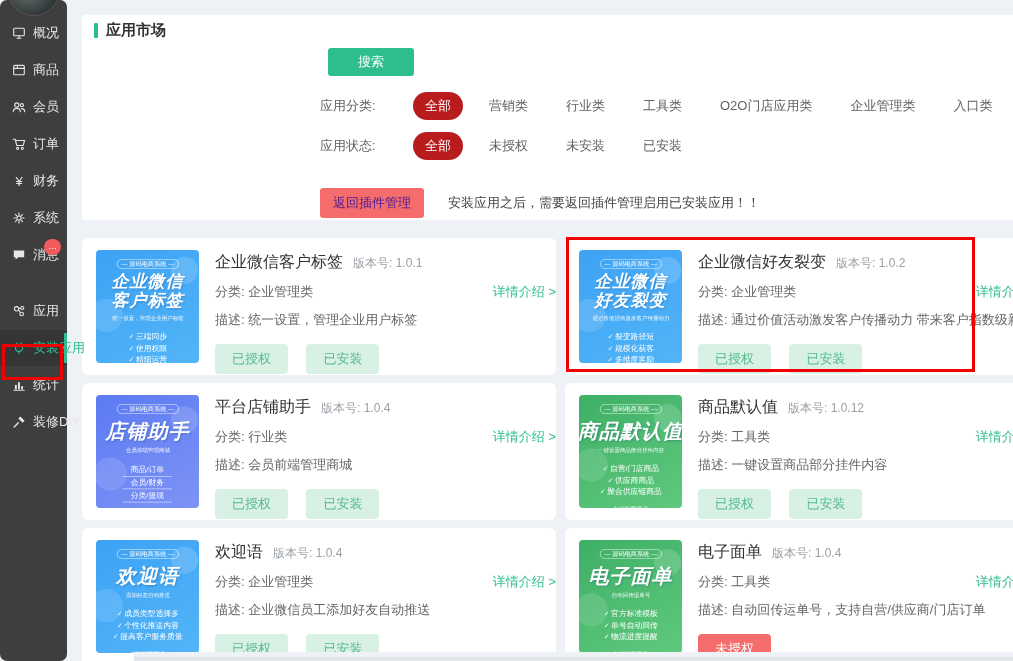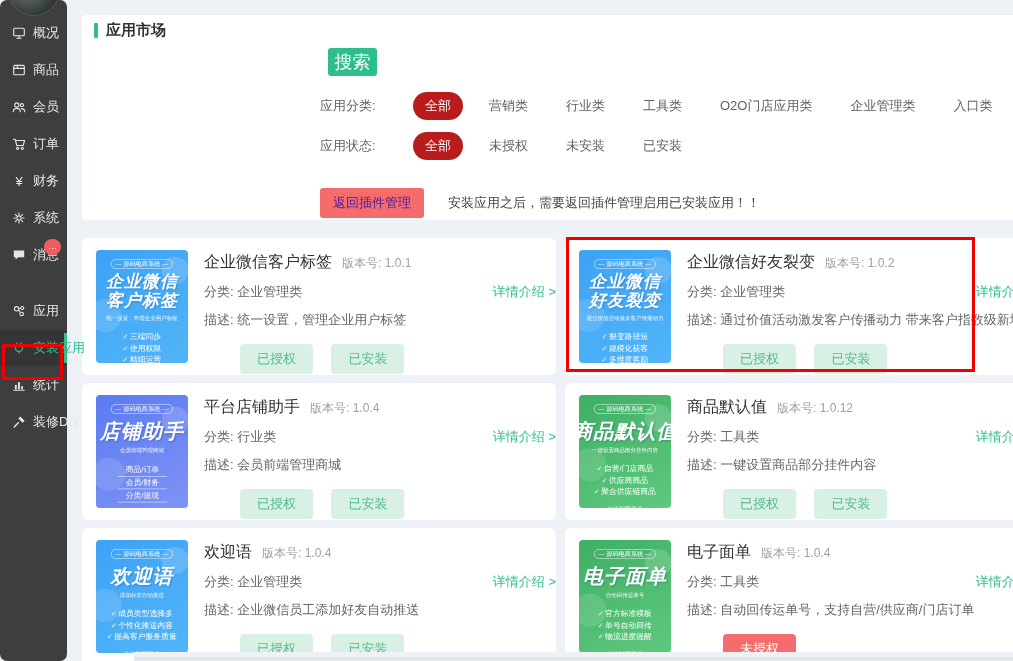--- a/index.html
+++ b/index.html
@@ -27,38 +27,38 @@
   .main { position:absolute; left:67px; top:0; right:0; bottom:0; }
   .panel { position:absolute; left:15px; top:15px; width:960px; height:205px; background:#fff; border-radius:4px; }
   .panel-title { margin:7px 0 0 12px; height:17px; display:flex; align-items:center; font-size:15px;
                  font-weight:bold; color:#333; }
   .green-bar { width:4px; height:15px; background:#2EBE8D; margin-right:8px; border-radius:1px; }
   .form { margin-left:238px; }
   .search-row { margin-top:9px; display:flex; align-items:center; }
   .search-input { width:505px; height:30px; border:1px solid #e0e4e9; border-radius:3px; padding:0 11px;
                   font-size:13px; color:#333; outline:none; font-family:inherit; }
   .search-input::placeholder { color:#c4c9d1; }
-  .search-btn { margin-left:8px; width:49px; height:28px; background:#2EBE8D; color:#fff; border:none;
-                border-radius:3px; font-size:18px; cursor:pointer; font-family:inherit; }
+  .search-btn { margin-left:8px; width:86px; height:28px; background:#2EBE8D; color:#fff; border:none;
+                border-radius:3px; font-size:13px; cursor:pointer; font-family:inherit; }
   .filter-row { display:flex; align-items:center; font-size:13px; color:#606266; }
   .row-cat { margin-top:16px; }
   .row-status { margin-top:12px; }
   .filter-label { width:72px; margin-right:21px; flex:none; }
   .pill { display:inline-block; padding:5px 12px; margin-right:14px; border-radius:14px; cursor:pointer; white-space:nowrap; }
   .pill.active { background:#b91c1c; color:#fff; }
   .notice-row { margin-top:28px; display:flex; align-items:center; }
   .notice-btn { background:#F56C6C; color:#4c1d95; border:none; border-radius:3px; font-size:13px;
                 padding:6px 13px; cursor:pointer; font-family:inherit; }
   .notice-text { margin-left:24px; font-size:13px; color:#444; }
 
   
   .cards { position:absolute; left:15px; top:238px; display:grid; grid-template-columns:474px 474px;
            gap:8px 9px; grid-auto-rows:137px; }
   .card { background:#fff; border-radius:6px; padding:12px 14px; display:flex; position:relative; }
-  .thumb { width:92px; height:113px; border-radius:4px; flex:none; color:#fff; overflow:hidden;
+  .thumb { width:103px; height:113px; border-radius:4px; flex:none; color:#fff; overflow:hidden;
            display:flex; flex-direction:column; align-items:center; text-align:center; }
   .thumb.blue { background:
       radial-gradient(circle at 86% 18%, rgba(255,255,255,.16) 0 13px, transparent 14px),
       radial-gradient(circle at 10% 58%, rgba(255,255,255,.13) 0 16px, transparent 17px),
       linear-gradient(150deg,#3DA2F5,#52B5F8); }
   .thumb.indigo { background:
       radial-gradient(circle at 86% 22%, rgba(255,255,255,.15) 0 13px, transparent 14px),
       radial-gradient(circle at 14% 70%, rgba(255,255,255,.12) 0 16px, transparent 17px),
       linear-gradient(150deg,#5B7BF2,#7E93F6); }
   .thumb.green { background:
@@ -77,21 +77,21 @@
   .bullets.lines div { border-bottom:1px solid rgba(255,255,255,.65); padding:0 10px 1px; }
   .thumb .foot { margin-top:auto; margin-bottom:5px; font-size:10px; transform:scale(.6);
                  white-space:nowrap; opacity:.88; }
   .foot .dash { opacity:.8; letter-spacing:-1px; }
 
   .info { flex:1; margin-left:16px; padding-top:2px; min-width:0; }
   .trow { display:flex; align-items:baseline; }
   .app-title { font-size:16px; color:#333; font-weight:500; white-space:nowrap; }
   .version { margin-left:10px; font-size:12px; color:#9aa0a6; white-space:nowrap; }
   .meta, .desc { margin-top:10px; font-size:13px; color:#666; white-space:nowrap; }
-  .badges { margin-top:15px;margin-left:36px; }
+  .badges { margin-top:15px; }
   .badge { display:inline-block; background:#D8F1E4; color:#55BA8D; font-size:13px; padding:6px 17px;
            border-radius:4px; margin-right:14px; }
   .badge.danger { background:#F56C6C; color:#fff; }
   .detail-link { position:absolute; right:0; top:45px; font-size:13px; color:#2EBE8D; cursor:pointer;
                  white-space:nowrap; }
 
   
   .anno { position:absolute; border:3px solid #f20000; z-index:20; pointer-events:none; }
   .anno-sidebar { left:2px; top:344px; width:61px; height:36px; }
   .anno-card { left:566px; top:237px; width:409px; height:135px; }

